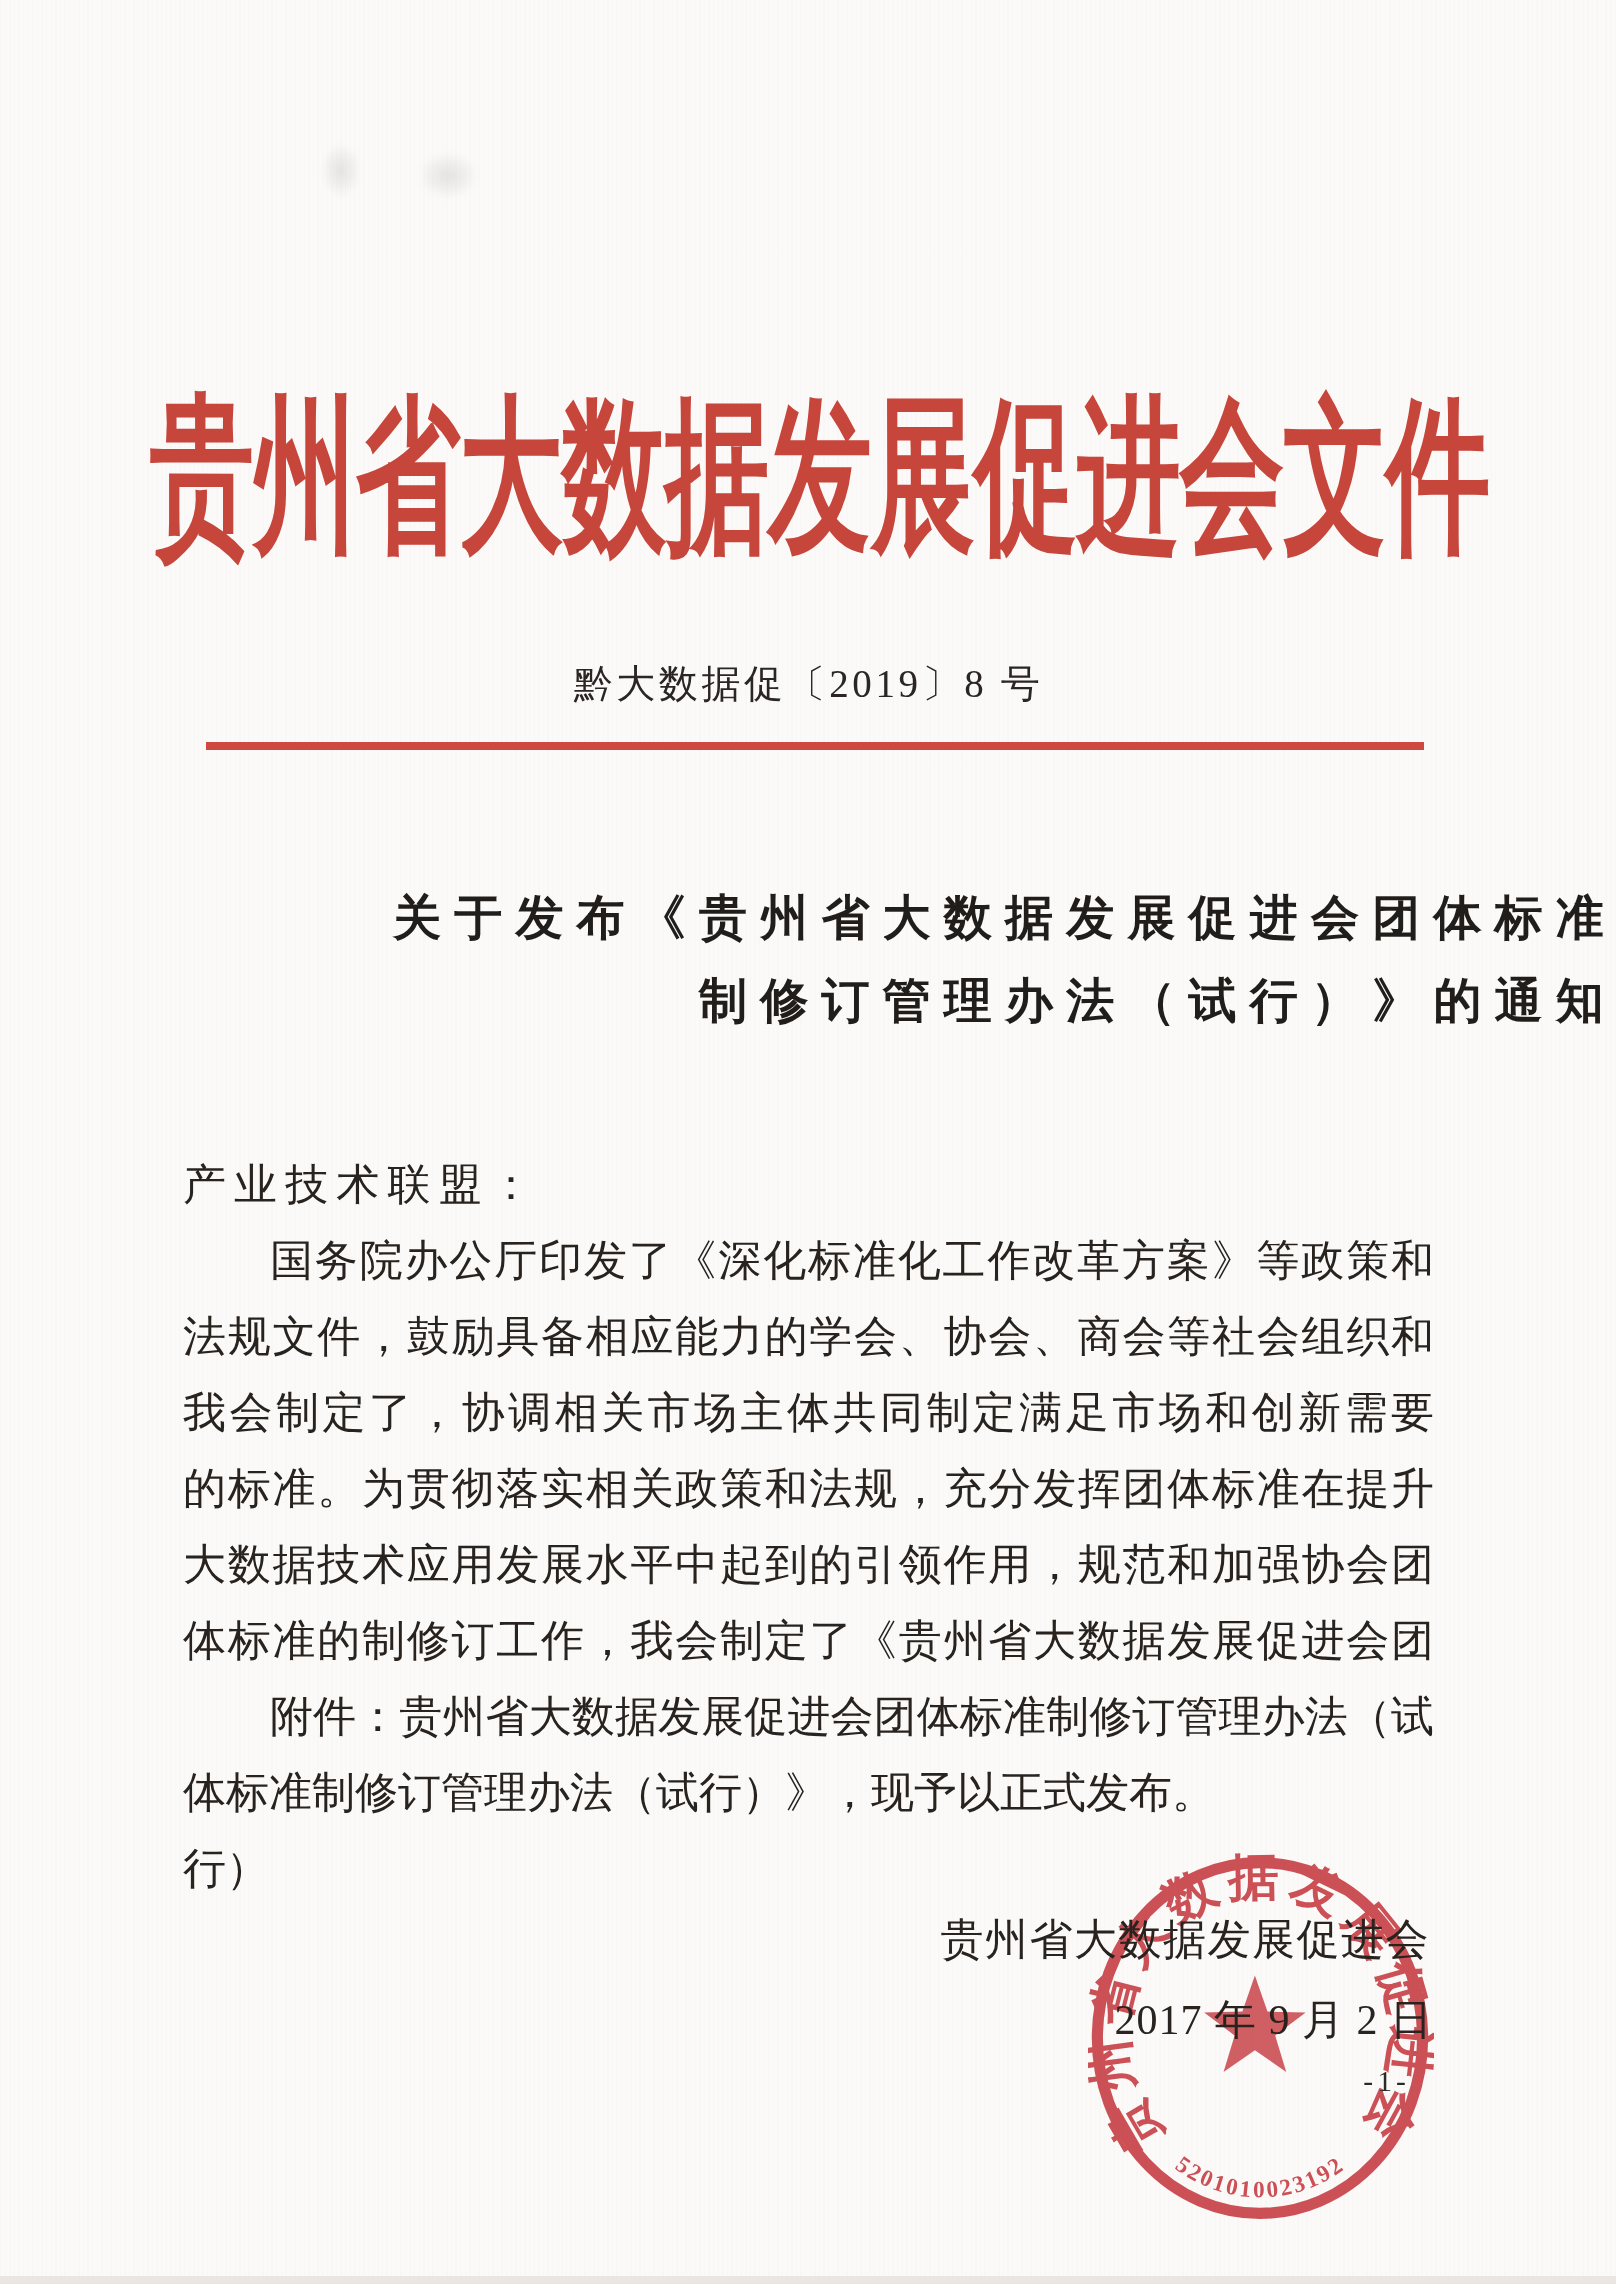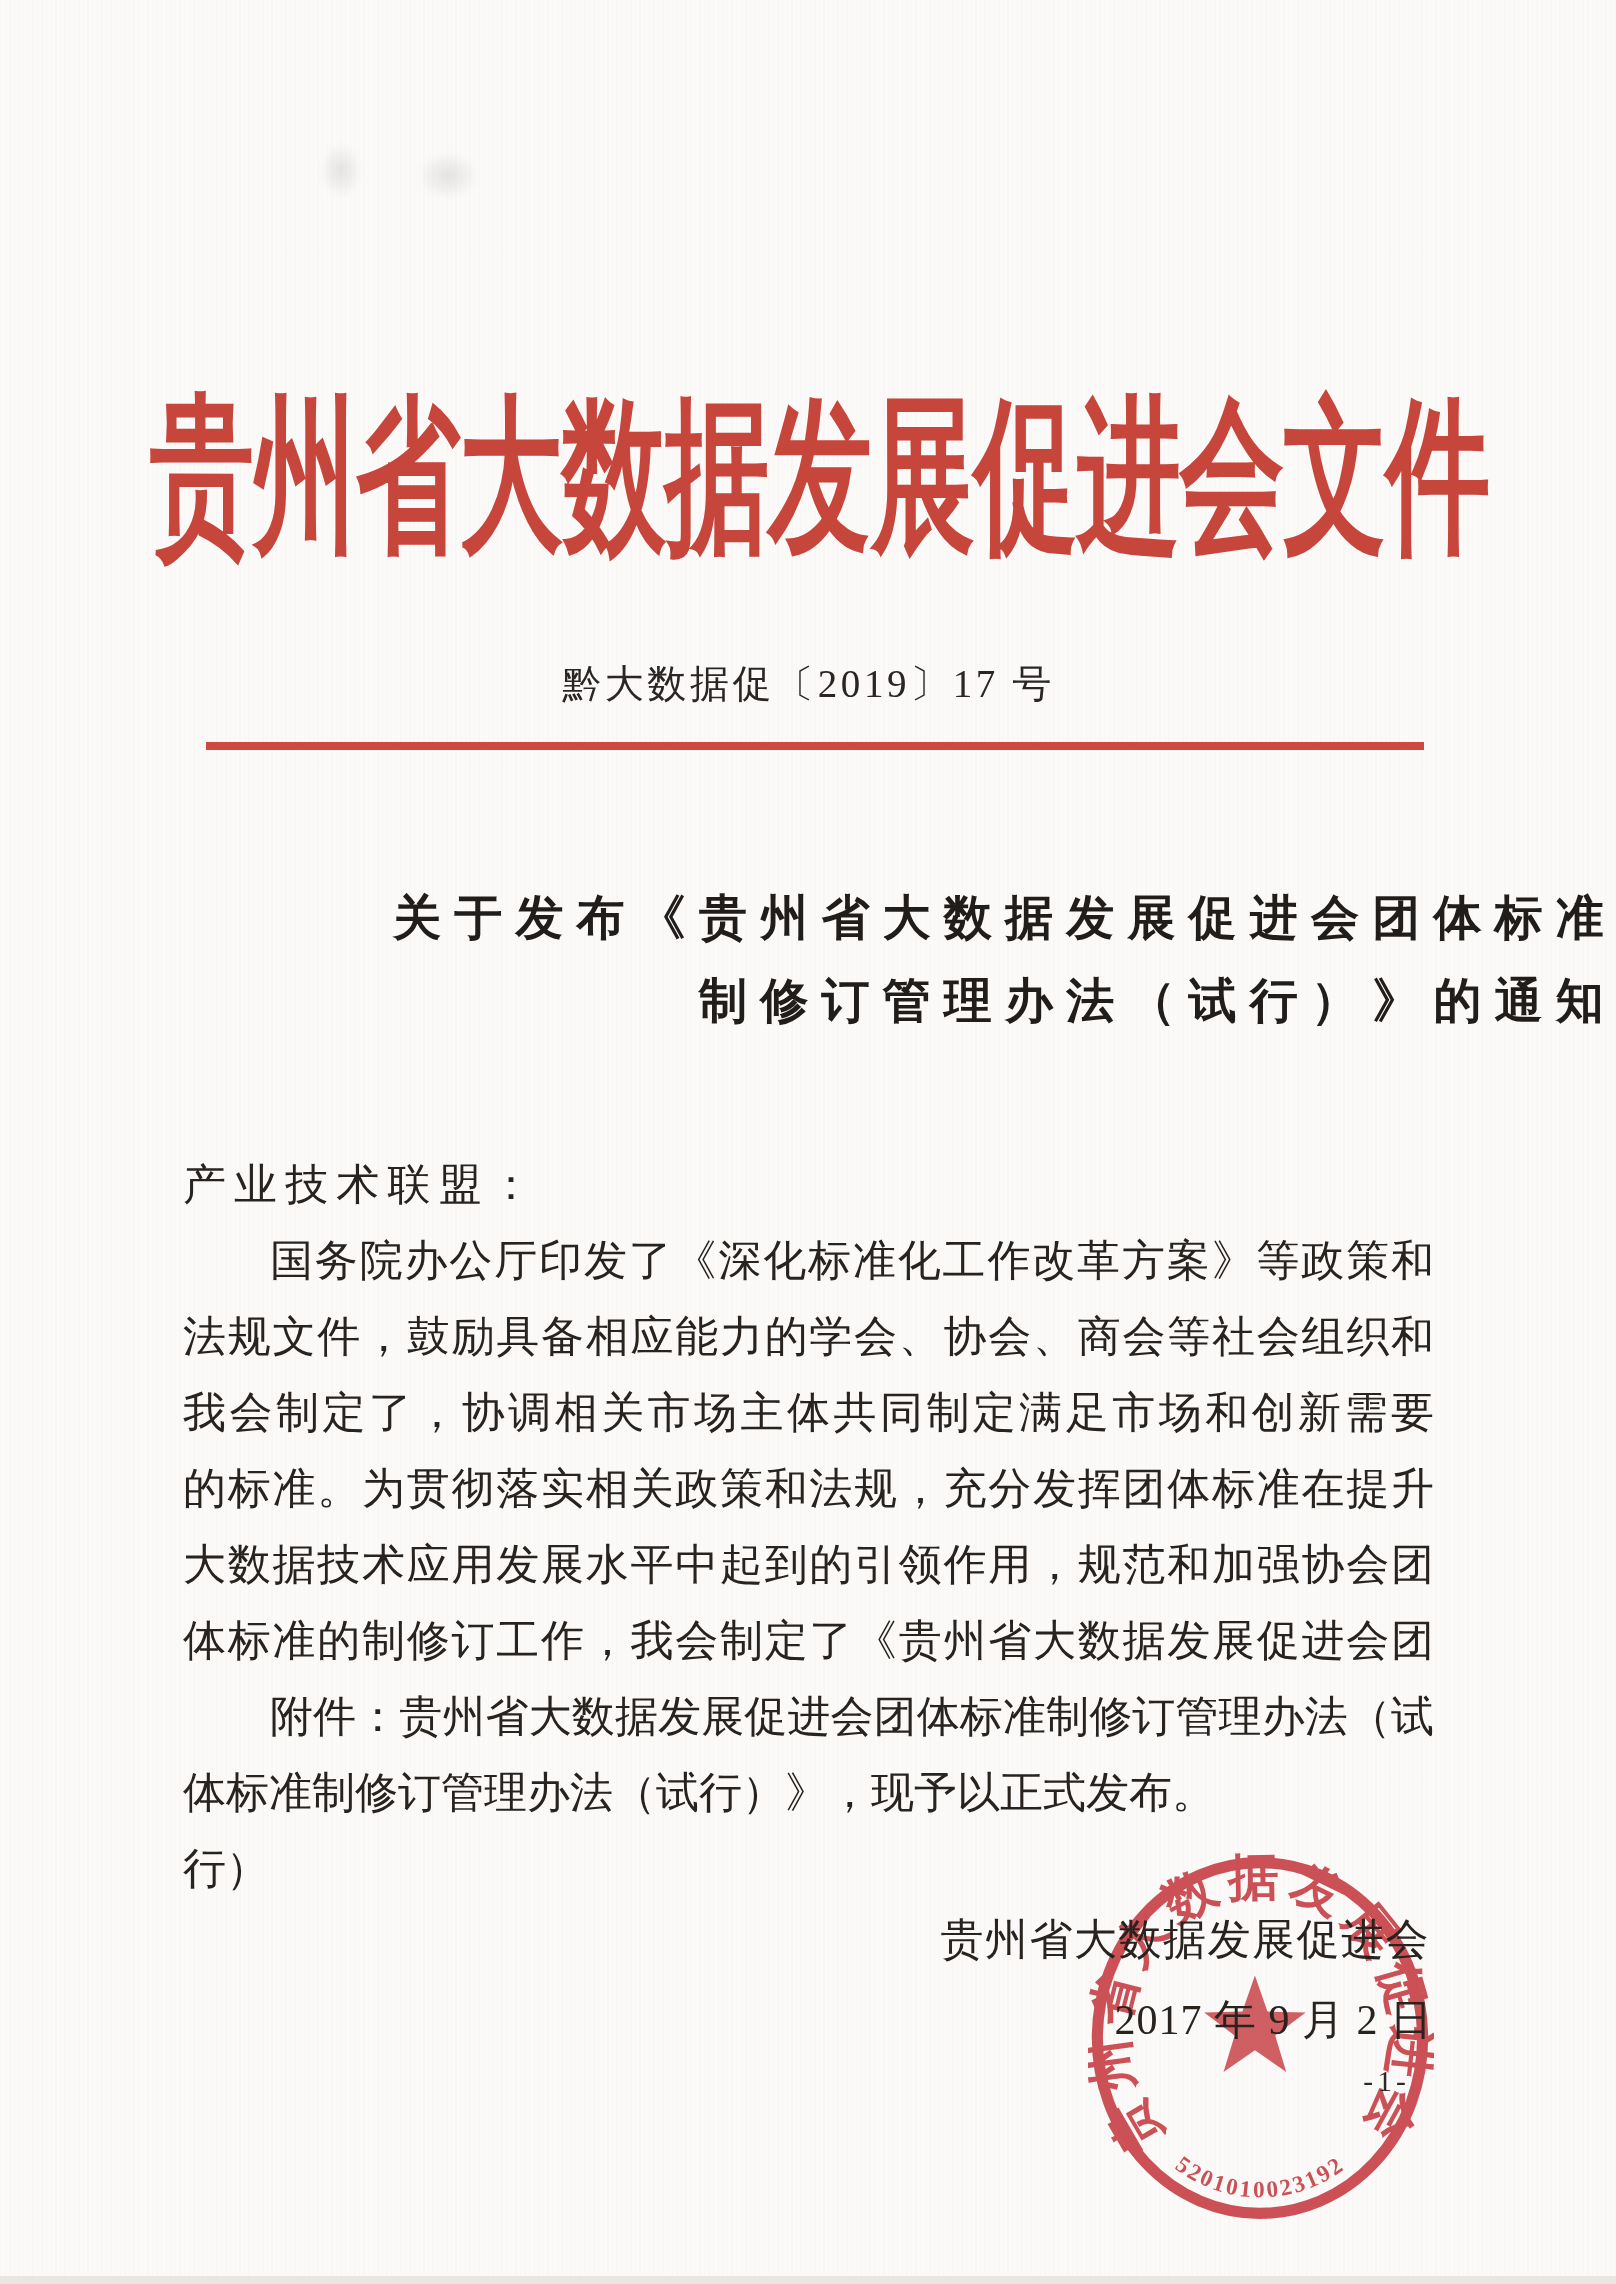--- a/index.html
+++ b/index.html
@@ -106,21 +106,21 @@
 <body>
 
 <div class="scan-texture"></div>
 <div class="smudge s1"></div>
 <div class="smudge s2"></div>
 
 <div class="header-title-wrap">
   <span class="header-title">贵州省大数据发展促进会文件</span>
 </div>
 
-<div class="doc-number">黔大数据促〔2019〕17 号</div>
+<div class="doc-number">黔大数据促〔2019〕8 号</div>
 
 <div class="red-rule"></div>
 
 <div class="notice-title">
   <div>关于发布《贵州省大数据发展促进会团体标准</div>
   <div>制修订管理办法（试行）》的通知</div>
 </div>
 
 <div class="body-block">
   <div class="body-line salutation">产业技术联盟：</div>

